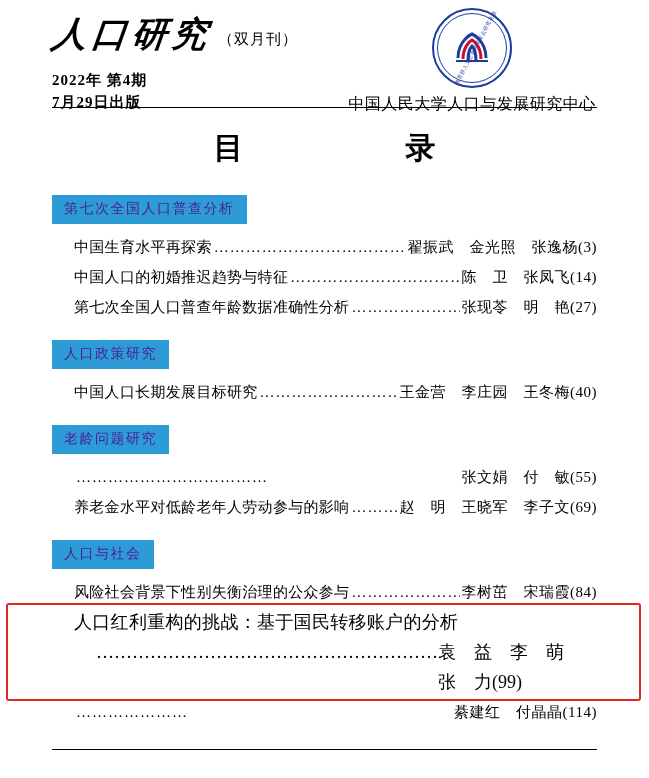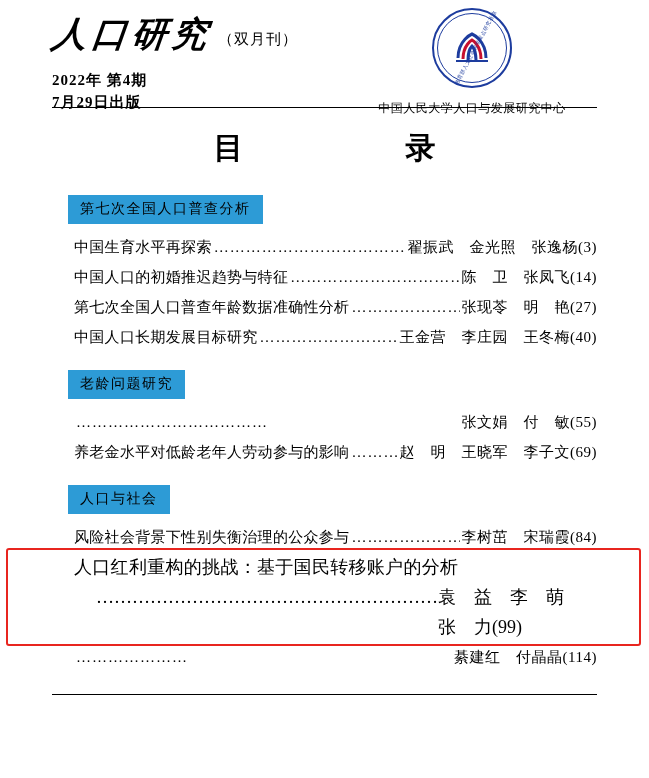--- a/index.html
+++ b/index.html
@@ -111,22 +111,22 @@
     letter-spacing: 0.5px;
   }
   .logo-top-text span {
     position: absolute;
     left: 50%;
     top: 50%;
     transform-origin: 0 0;
     white-space: nowrap;
   }
   .logo-caption {
-    margin-top: 12px;
-    font-size: 12px;
+    margin-top: 6px;
+    font-size: 16px;
     letter-spacing: 0.5px;
   }
   .rule {
     border: none;
     border-top: 1.5px solid #000;
     margin: 6px 0 0 0;
   }
 
   
   .contents-heading {
@@ -137,25 +137,25 @@
     text-indent: 34px;
     margin-top: 16px;
     margin-bottom: 26px;
     font-family: "DejaVu Serif", serif;
   }
 
   
   .section-tag {
     display: inline-block;
     background: #2d9bd6;
-    color: #000000;
+    color: #4c1d95;
     font-size: 14px;
     letter-spacing: 1.5px;
     padding: 5px 12px 6px 12px;
-    margin: 18px 0 8px 16px;
+    margin: 18px 0 8px 0;
     font-family: "Liberation Serif", serif;
   }
   .section:first-of-type .section-tag { margin-top: 0; }
 
   
   .entry {
     display: flex;
     align-items: flex-start;
     font-size: 15px;
     line-height: 30px;
@@ -256,21 +256,21 @@
           <span class="authors">翟振武　金光照　张逸杨(3)</span>
         </div><div class="entry">
           <span class="title">中国人口的初婚推迟趋势与特征</span>
           <span class="dots">…………………………………………</span>
           <span class="authors">陈　卫　张凤飞(14)</span>
         </div><div class="entry">
           <span class="title">第七次全国人口普查年龄数据准确性分析</span>
           <span class="dots">…………………</span>
           <span class="authors">张现苓　明　艳(27)</span>
         </div></div>
-      <div class="section"><div class="entry">
+      <div class="section"><div class="section-tag">人口政策研究</div><div class="entry">
           <span class="title">中国人口长期发展目标研究</span>
           <span class="dots">…………………………</span>
           <span class="authors">王金营　李庄园　王冬梅(40)</span>
         </div></div>
       <div class="section"><div class="section-tag">老龄问题研究</div><div class="entry">
           <span class="dots">………………………………</span>
           <span class="authors">张文娟　付　敏(55)</span>
         </div><div class="entry">
           <span class="title">养老金水平对低龄老年人劳动参与的影响</span>
           <span class="dots">…………</span>

